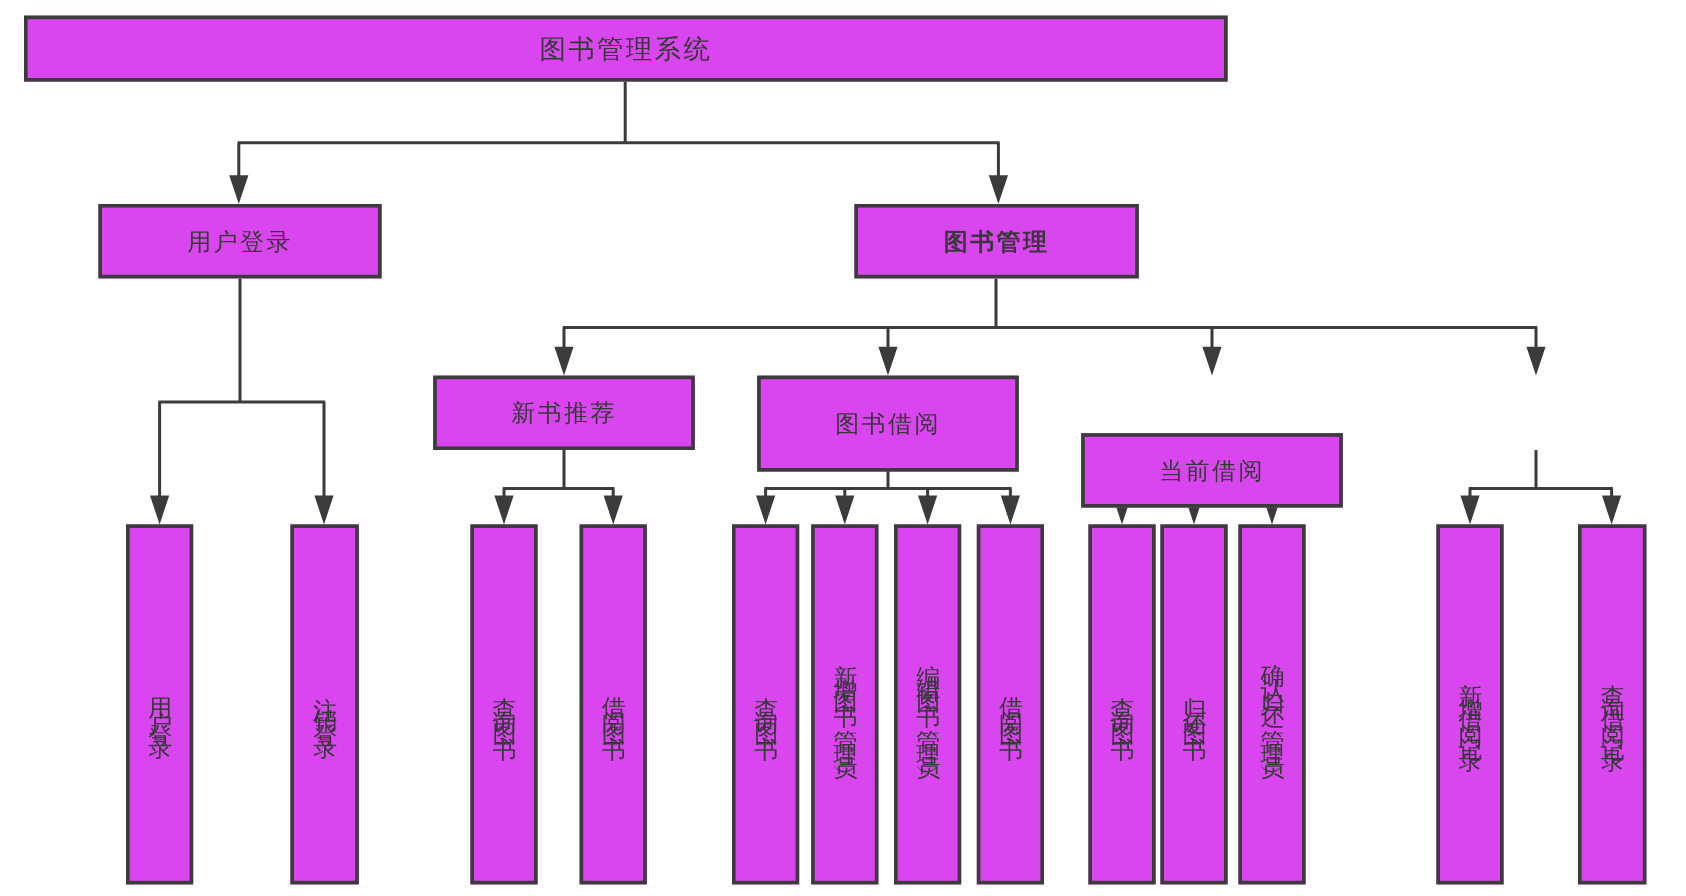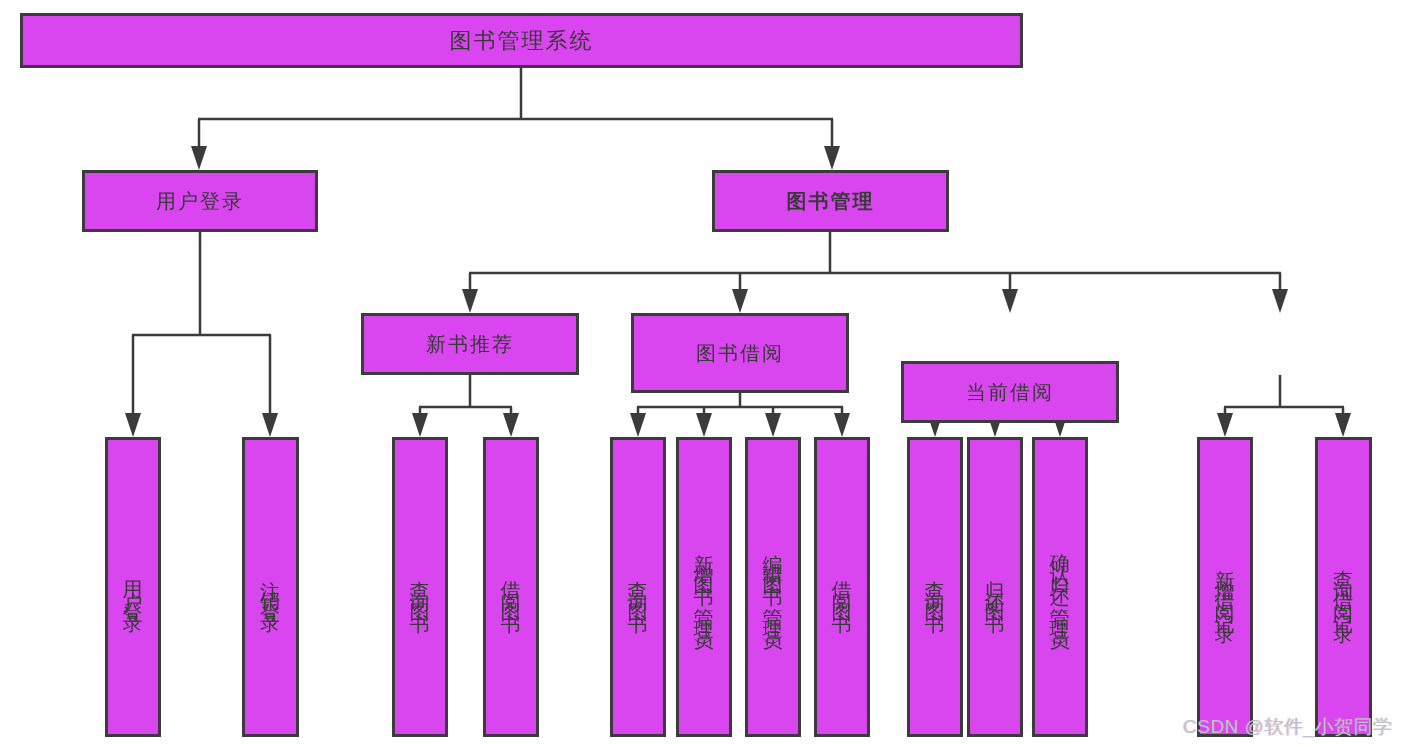--- a/index.html
+++ b/index.html
@@ -137,15 +137,14 @@
     <span class="vtext">确认归还（管理员）</span>
   </div>
 
   <div class="box leaf-box" style="left:1197px; top:437px; width:56px; height:300px;">
     <span class="vtext">新增借阅记录</span>
   </div>
   <div class="box leaf-box" style="left:1315px; top:437px; width:57px; height:300px;">
     <span class="vtext">查询借阅记录</span>
   </div>
 
-  <div class="watermark">CSDN @软件_小贺同学</div>
 
 </div>
 
 </body></html>

